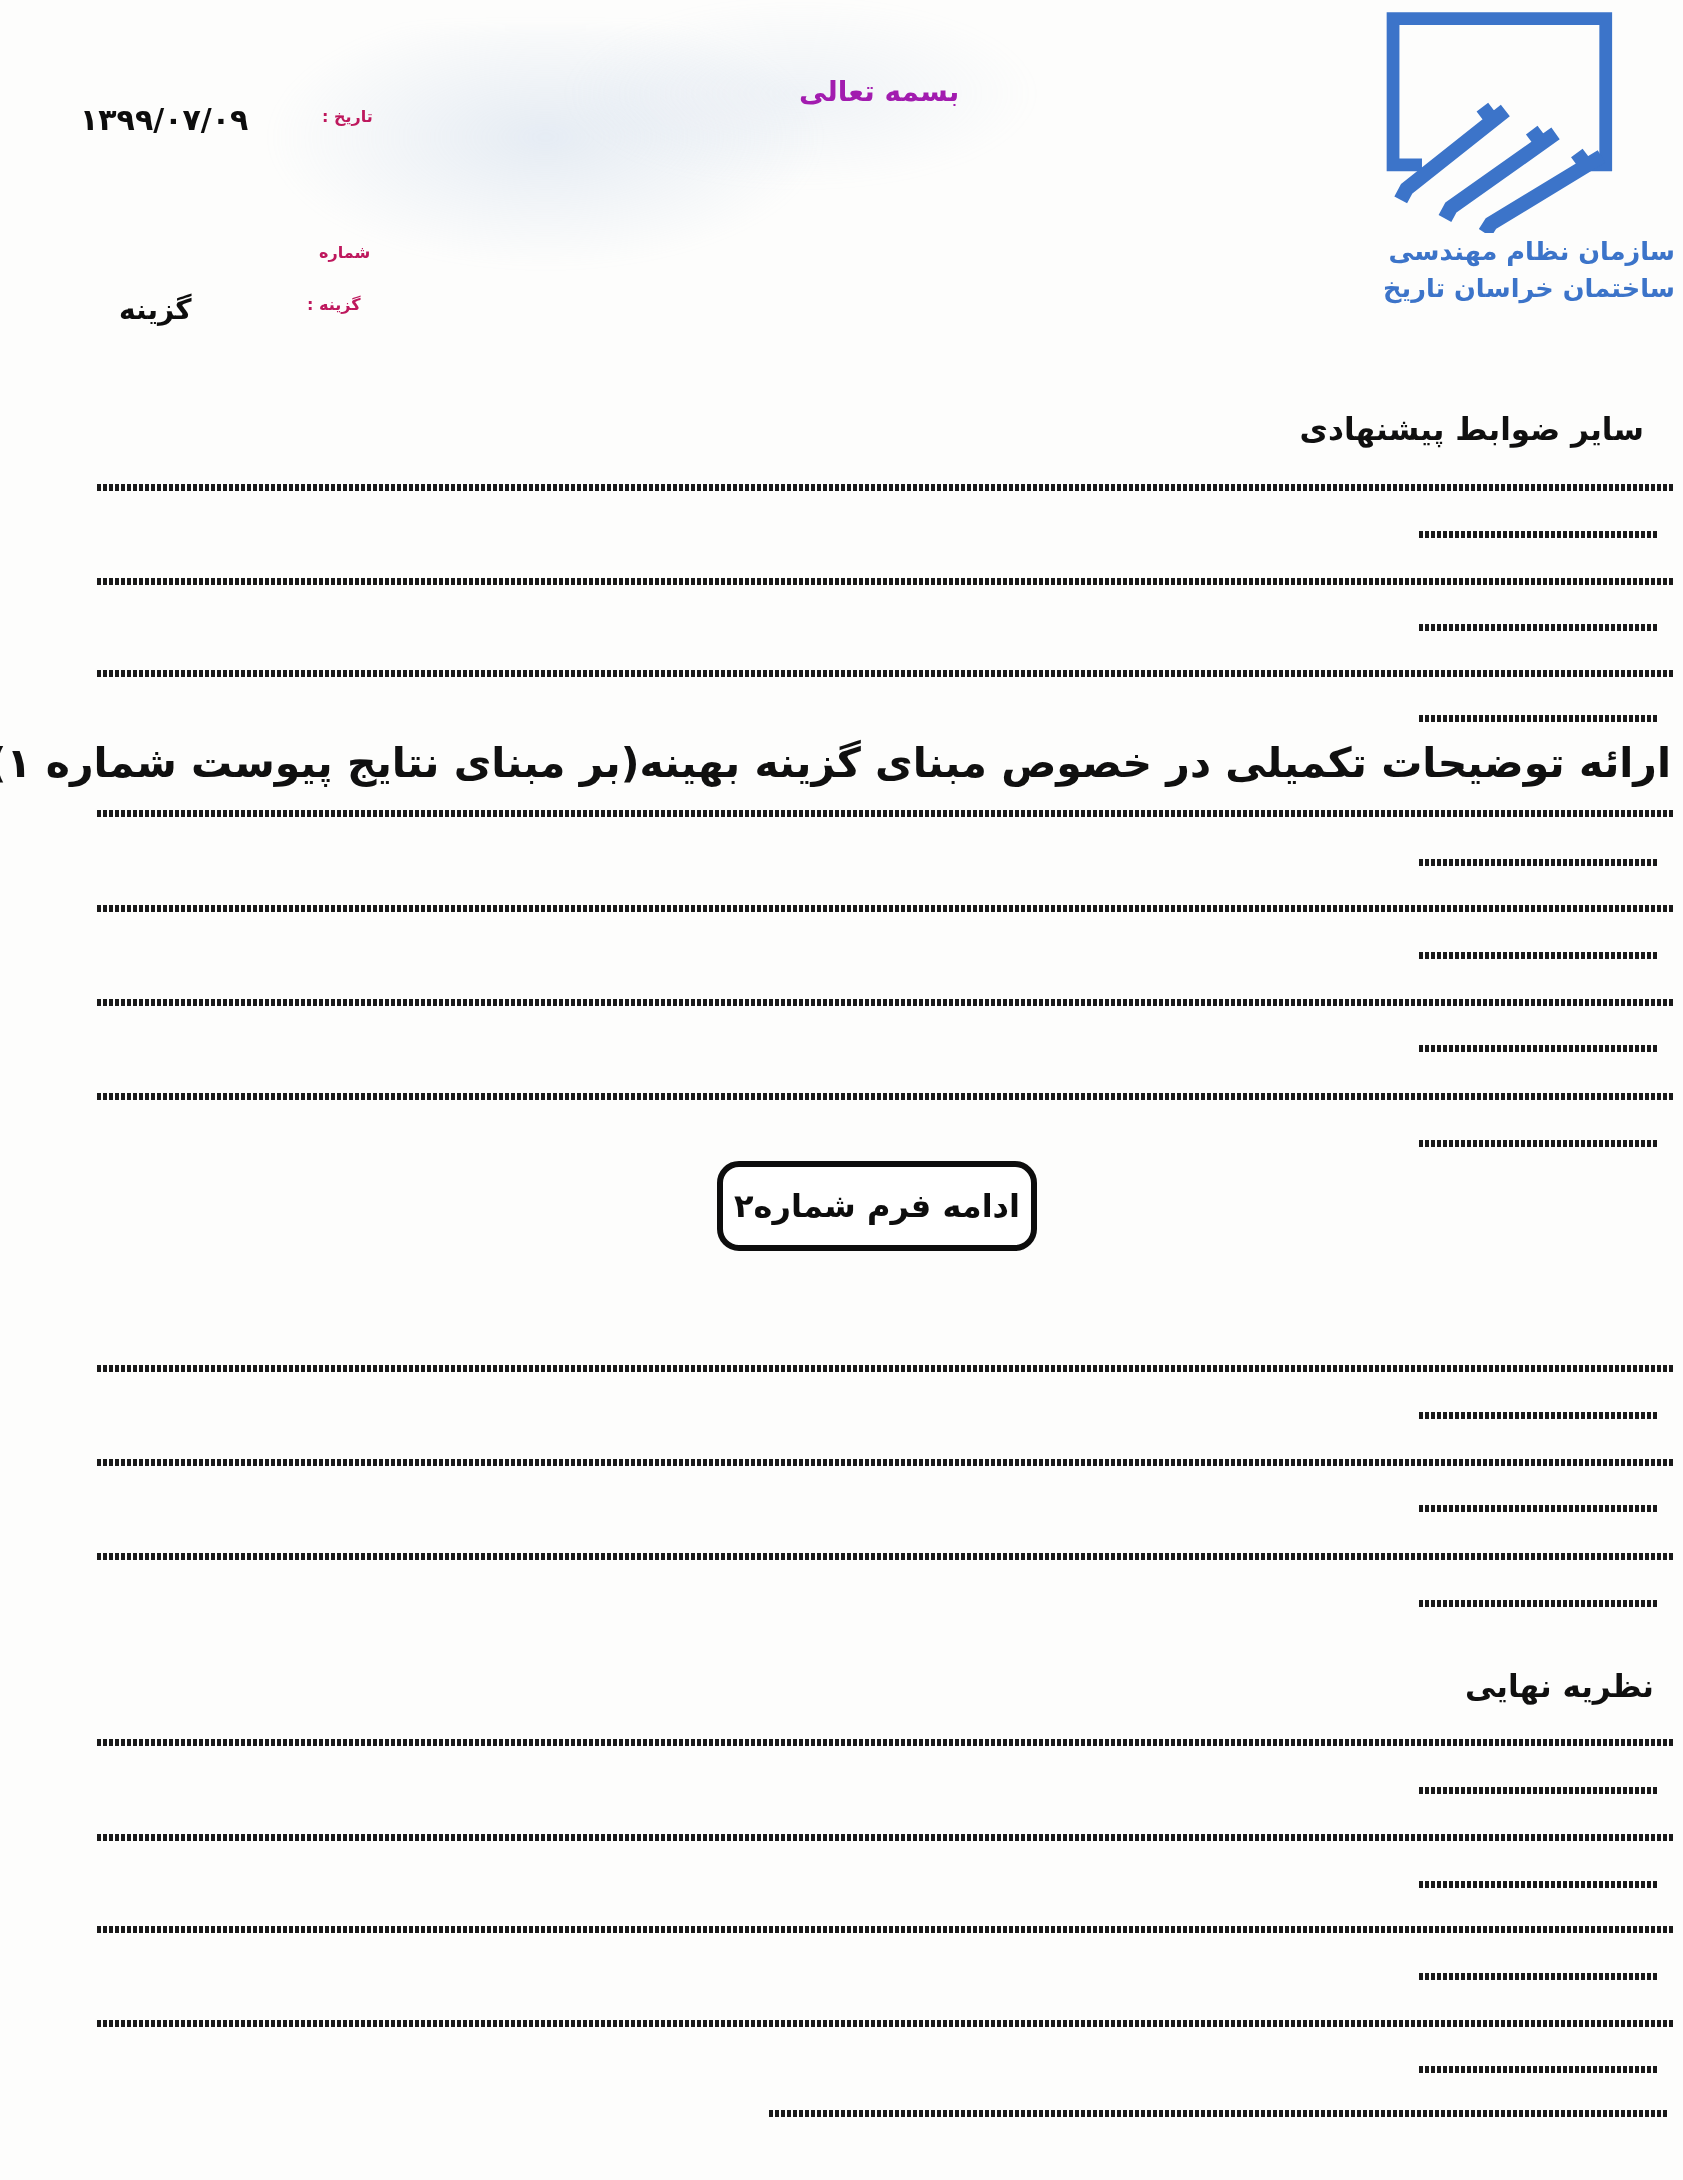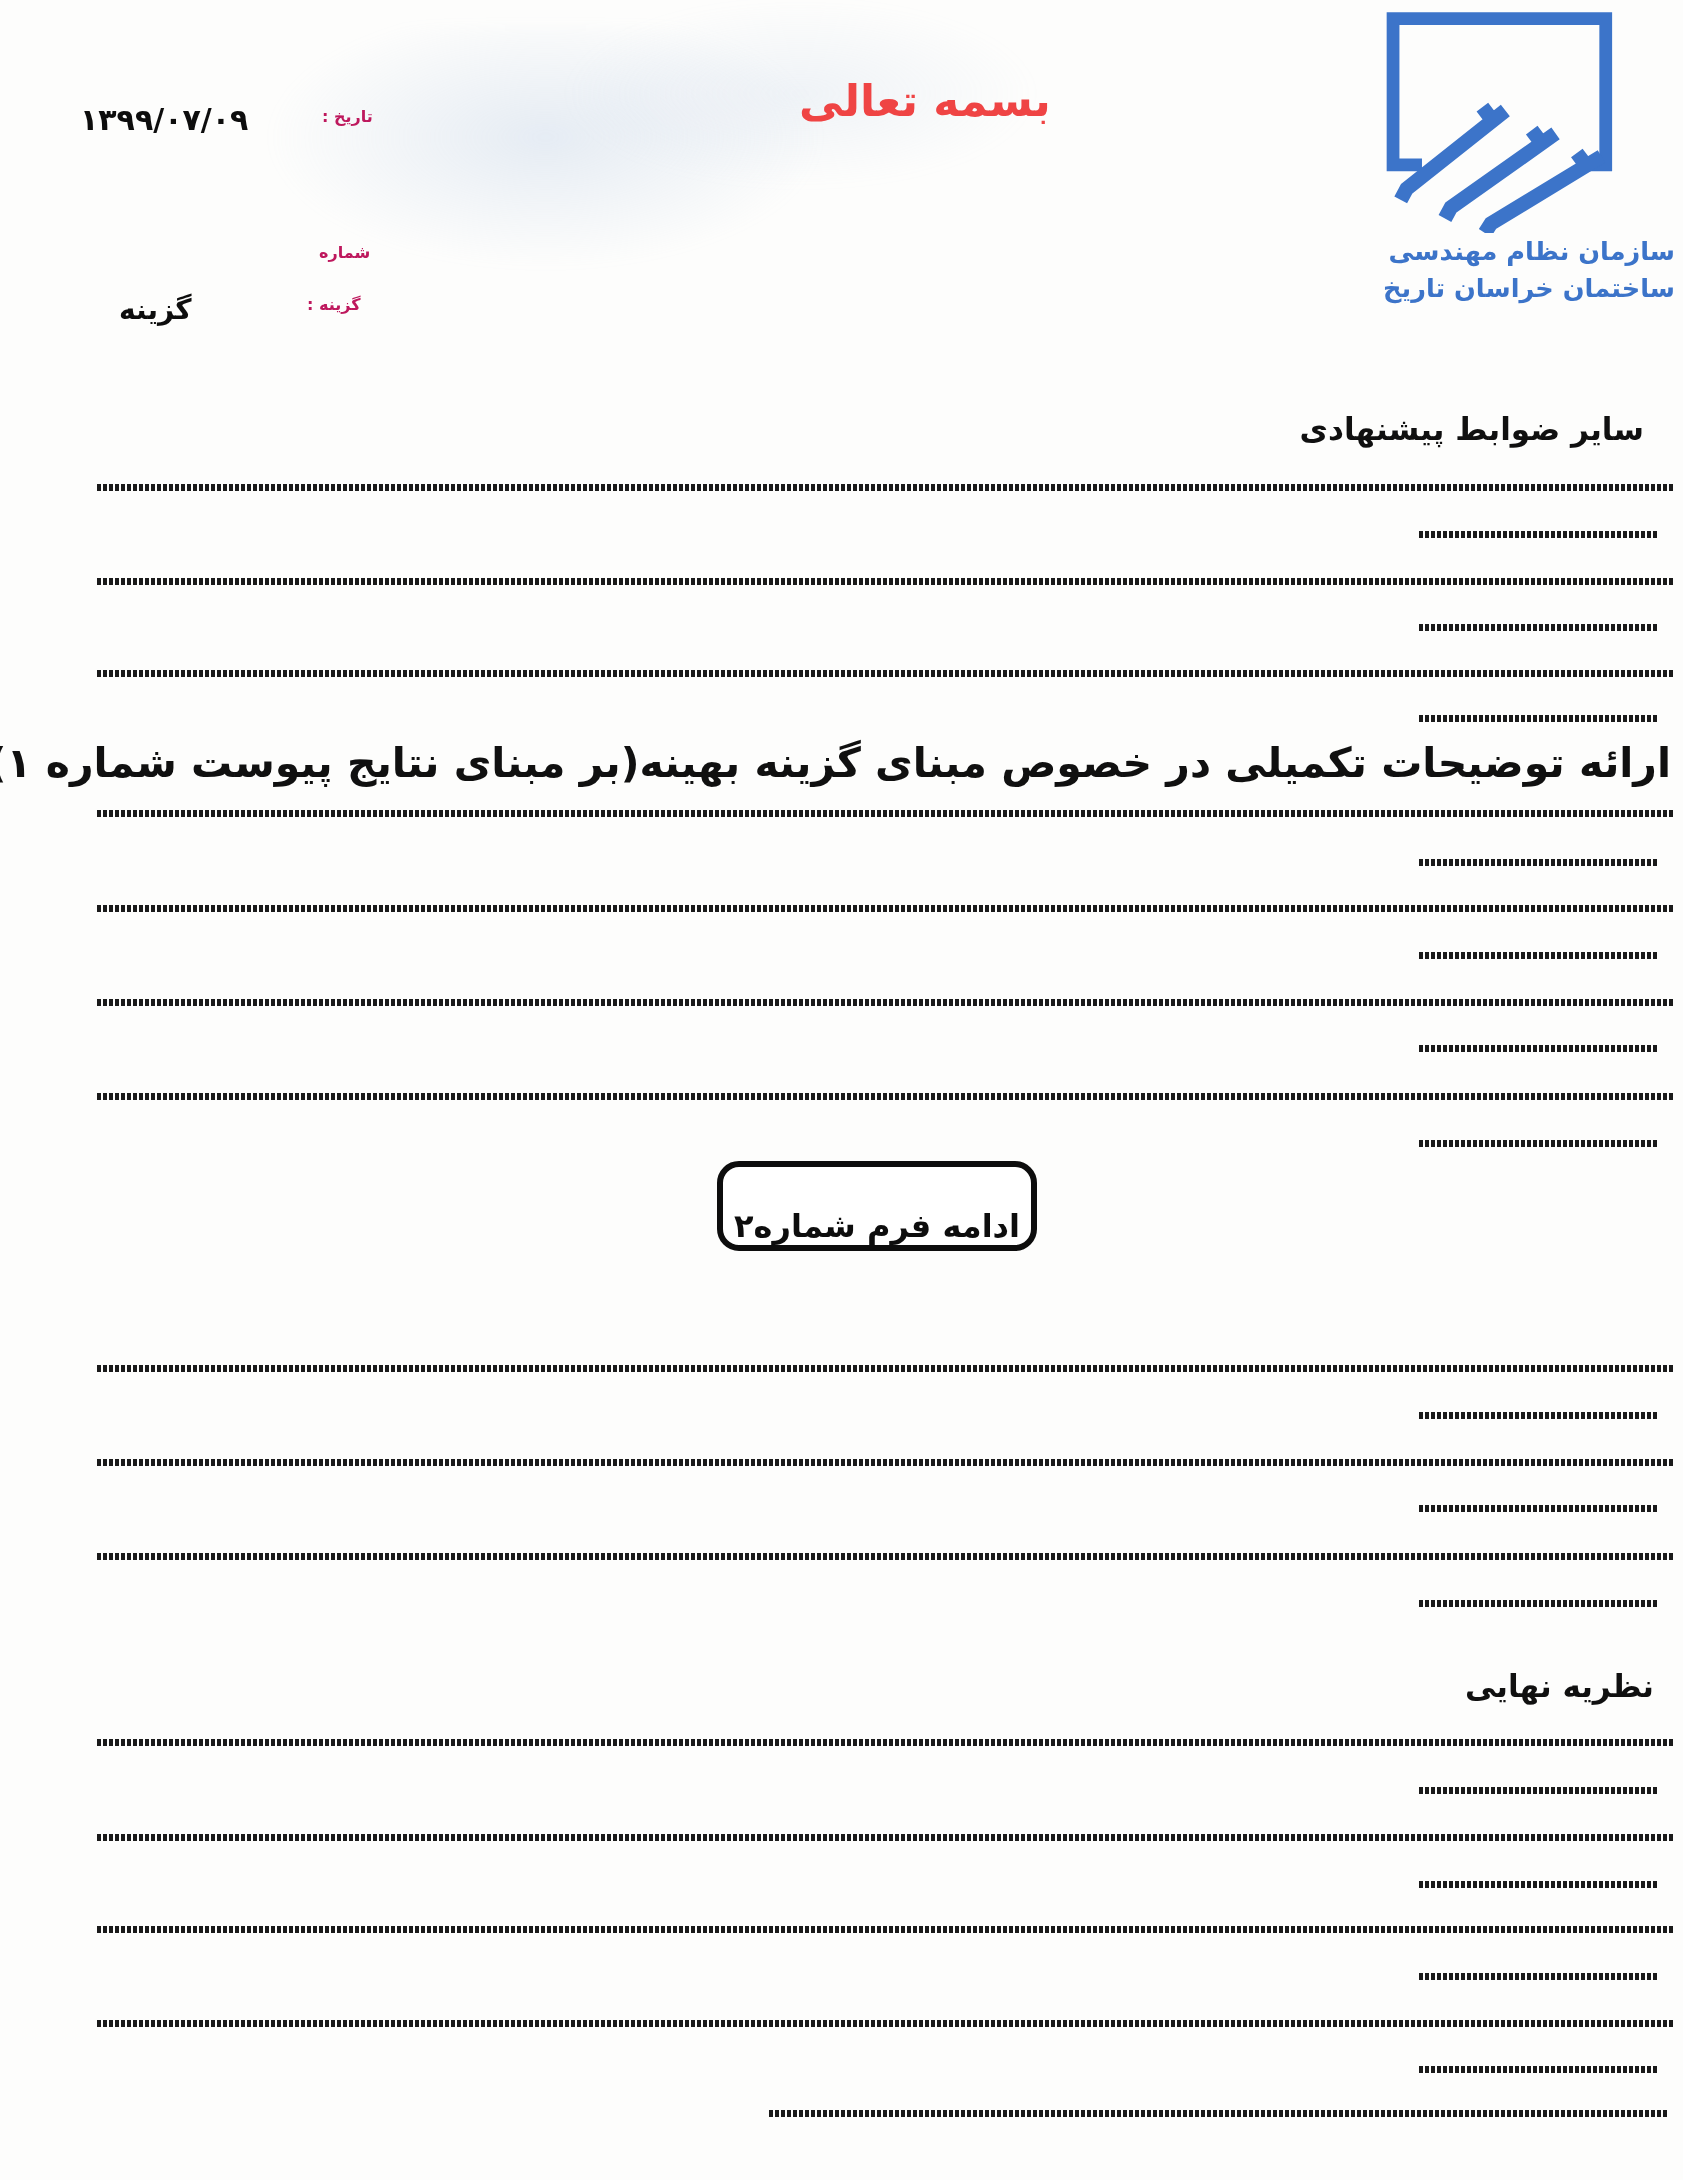--- a/index.html
+++ b/index.html
@@ -15,21 +15,21 @@
   
   .wm{position:absolute;pointer-events:none;}
   .wm1{left:256px;top:25.6px;width:579px;height:247px;
        background:radial-gradient(ellipse at 50% 45%, rgba(170,193,223,0.28), rgba(170,193,223,0) 68%);
        filter:blur(5.1px);}
   .wm2{left:562px;top:0px;width:477px;height:187px;
        background:radial-gradient(ellipse at 50% 50%, rgba(178,199,226,0.18), rgba(178,199,226,0) 70%);
        filter:blur(6.8px);}
 
   
-  .basmala{position:absolute;left:799px;top:75px;font-size:44px;font-weight:bold;color:#ef4444;white-space:nowrap;text-align:center;}
+  .basmala{position:absolute;left:799px;top:75px;font-size:28px;font-weight:bold;color:#a21caf;white-space:nowrap;text-align:center;}
   .lbl{position:absolute;font-size:16px;font-weight:bold;color:#be185d;white-space:nowrap;}
   .lbl-date{left:322px;top:107px;}
   .lbl-number{left:319px;top:203px;margin-top:40px;}
   .lbl-attach{left:307px;top:295px;}
   .val{position:absolute;font-weight:bold;color:#0d0d0d;white-space:nowrap;}
   .date-value{left:80px;top:102px;font-size:30px;letter-spacing:0.9px;}
   .attach-value{left:119px;top:293px;font-size:28px;}
 
   
   .logo{position:absolute;left:1334px;top:5.1px;width:341px;text-align:right;}
@@ -45,21 +45,21 @@
   
   .rule{position:absolute;height:6.8px;
         background-image:repeating-linear-gradient(90deg,#1a1a1a 0 3.8px,transparent 3.8px 6px);}
   .full{left:97px;width:1576px;}
   .short{left:1419px;width:240px;}
   .half{left:769px;width:900px;}
 
   
   .continue-box{position:absolute;left:717px;top:1161px;width:320px;height:90px;
         border:6px solid #0d0d0d;border-radius:22px;background:#fff;
-        display:flex;align-items:flex-end;justify-content:center;box-sizing:border-box;}
+        display:flex;align-items:center;justify-content:center;box-sizing:border-box;}
   .continue-box span{font-size:32px;font-weight:bold;color:#0d0d0d;white-space:nowrap;}
 </style>
 </head>
 <body>
 
 <div class="page">
 
   <div class="wm wm1"></div>
   <div class="wm wm2"></div>
 

